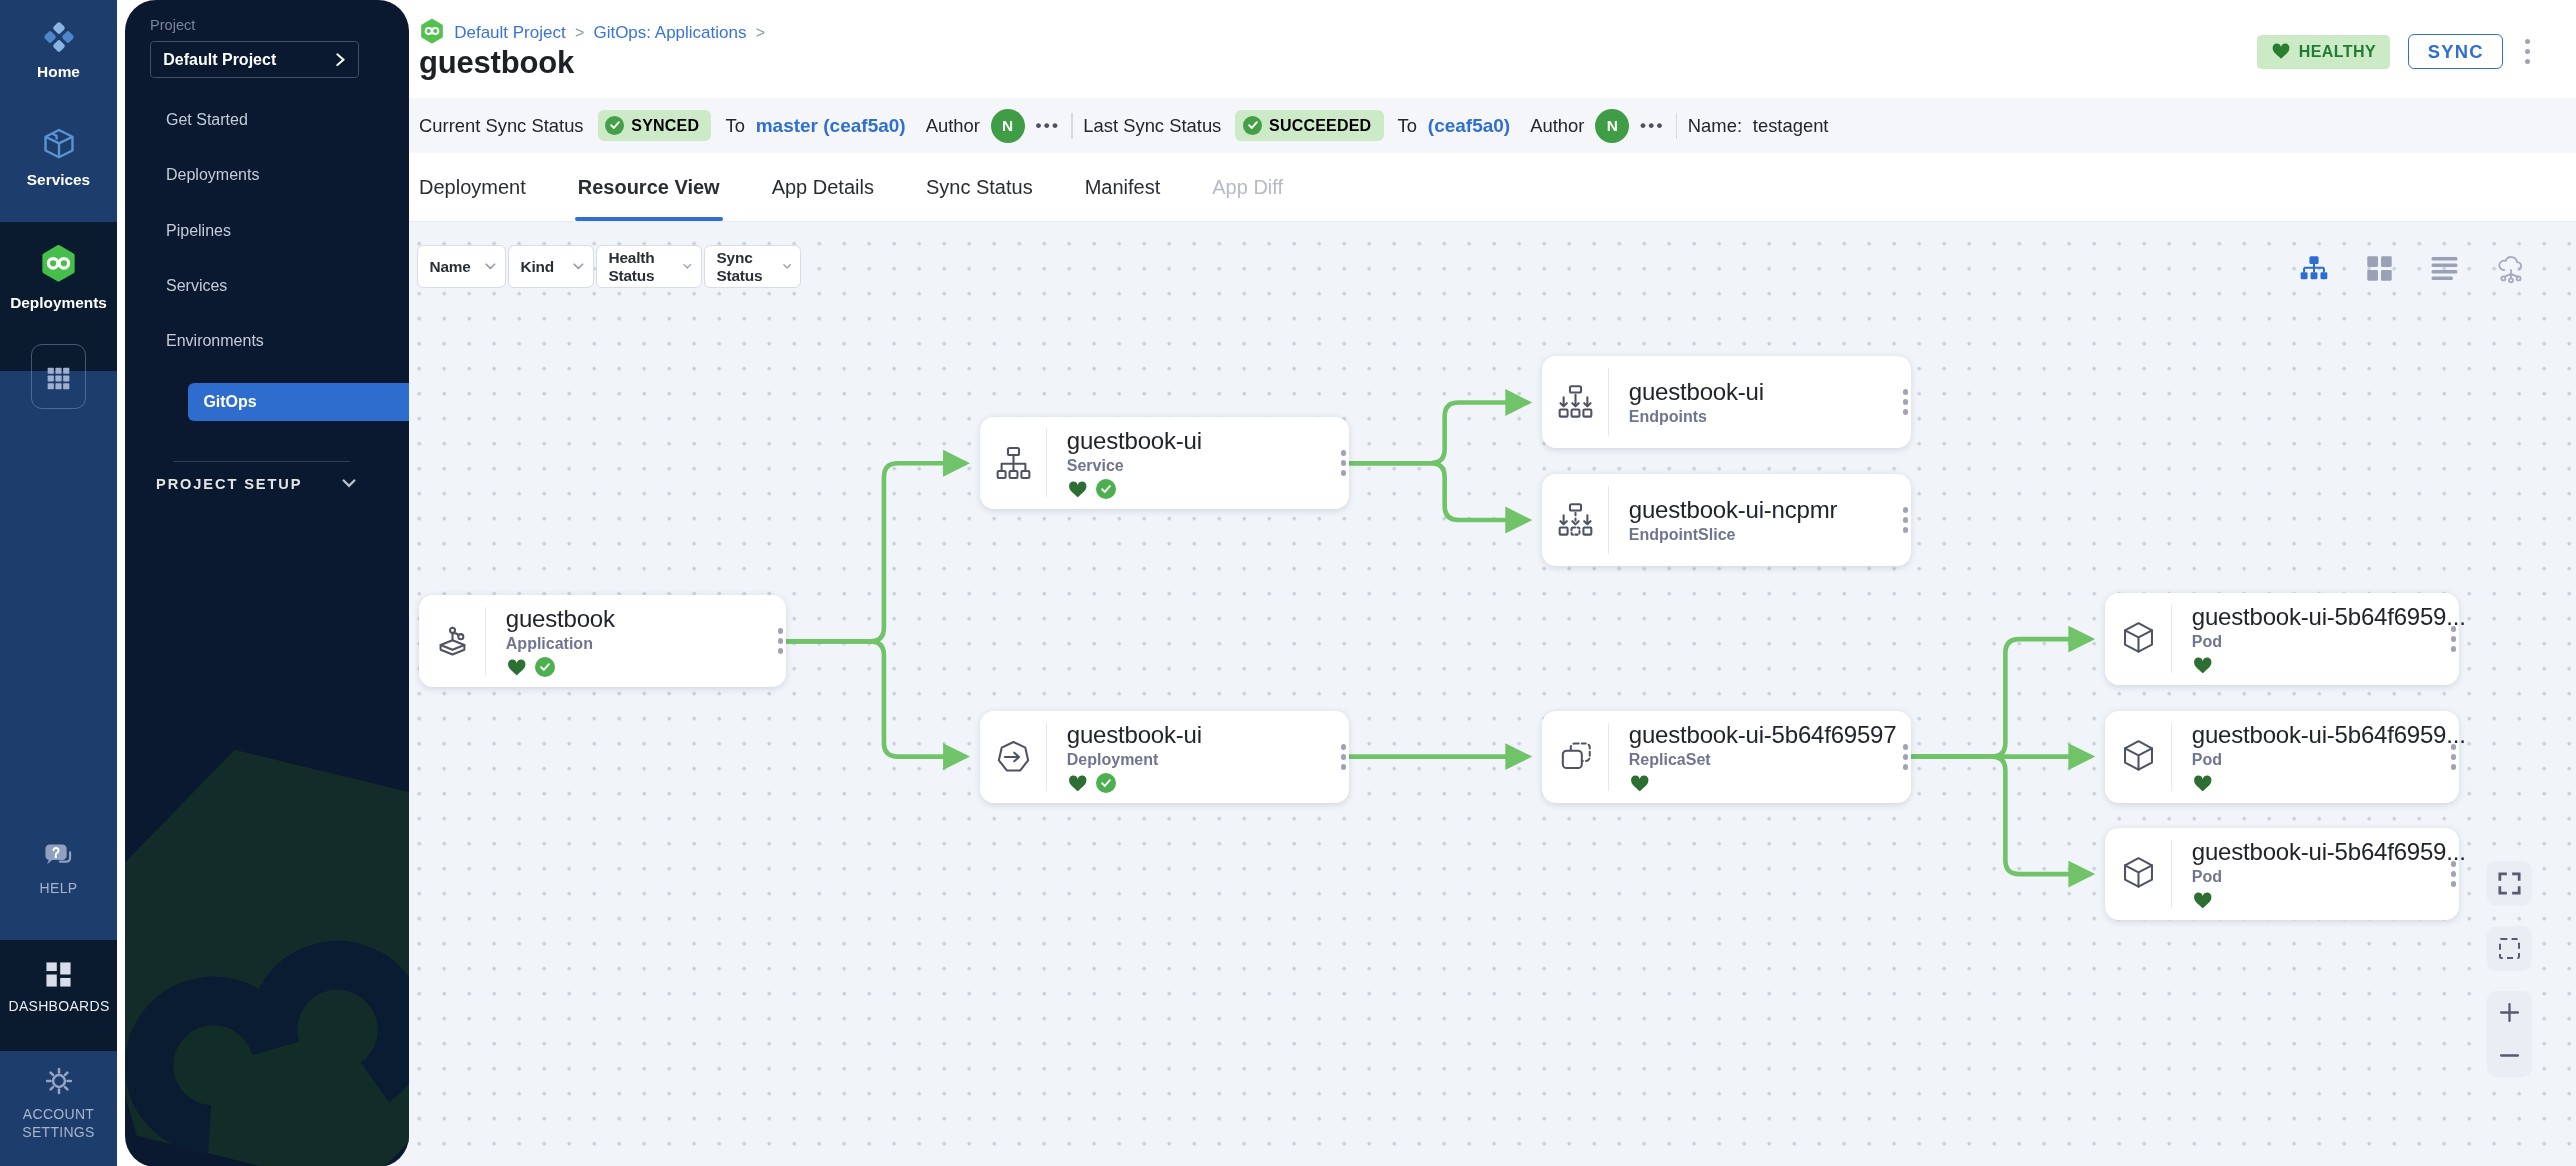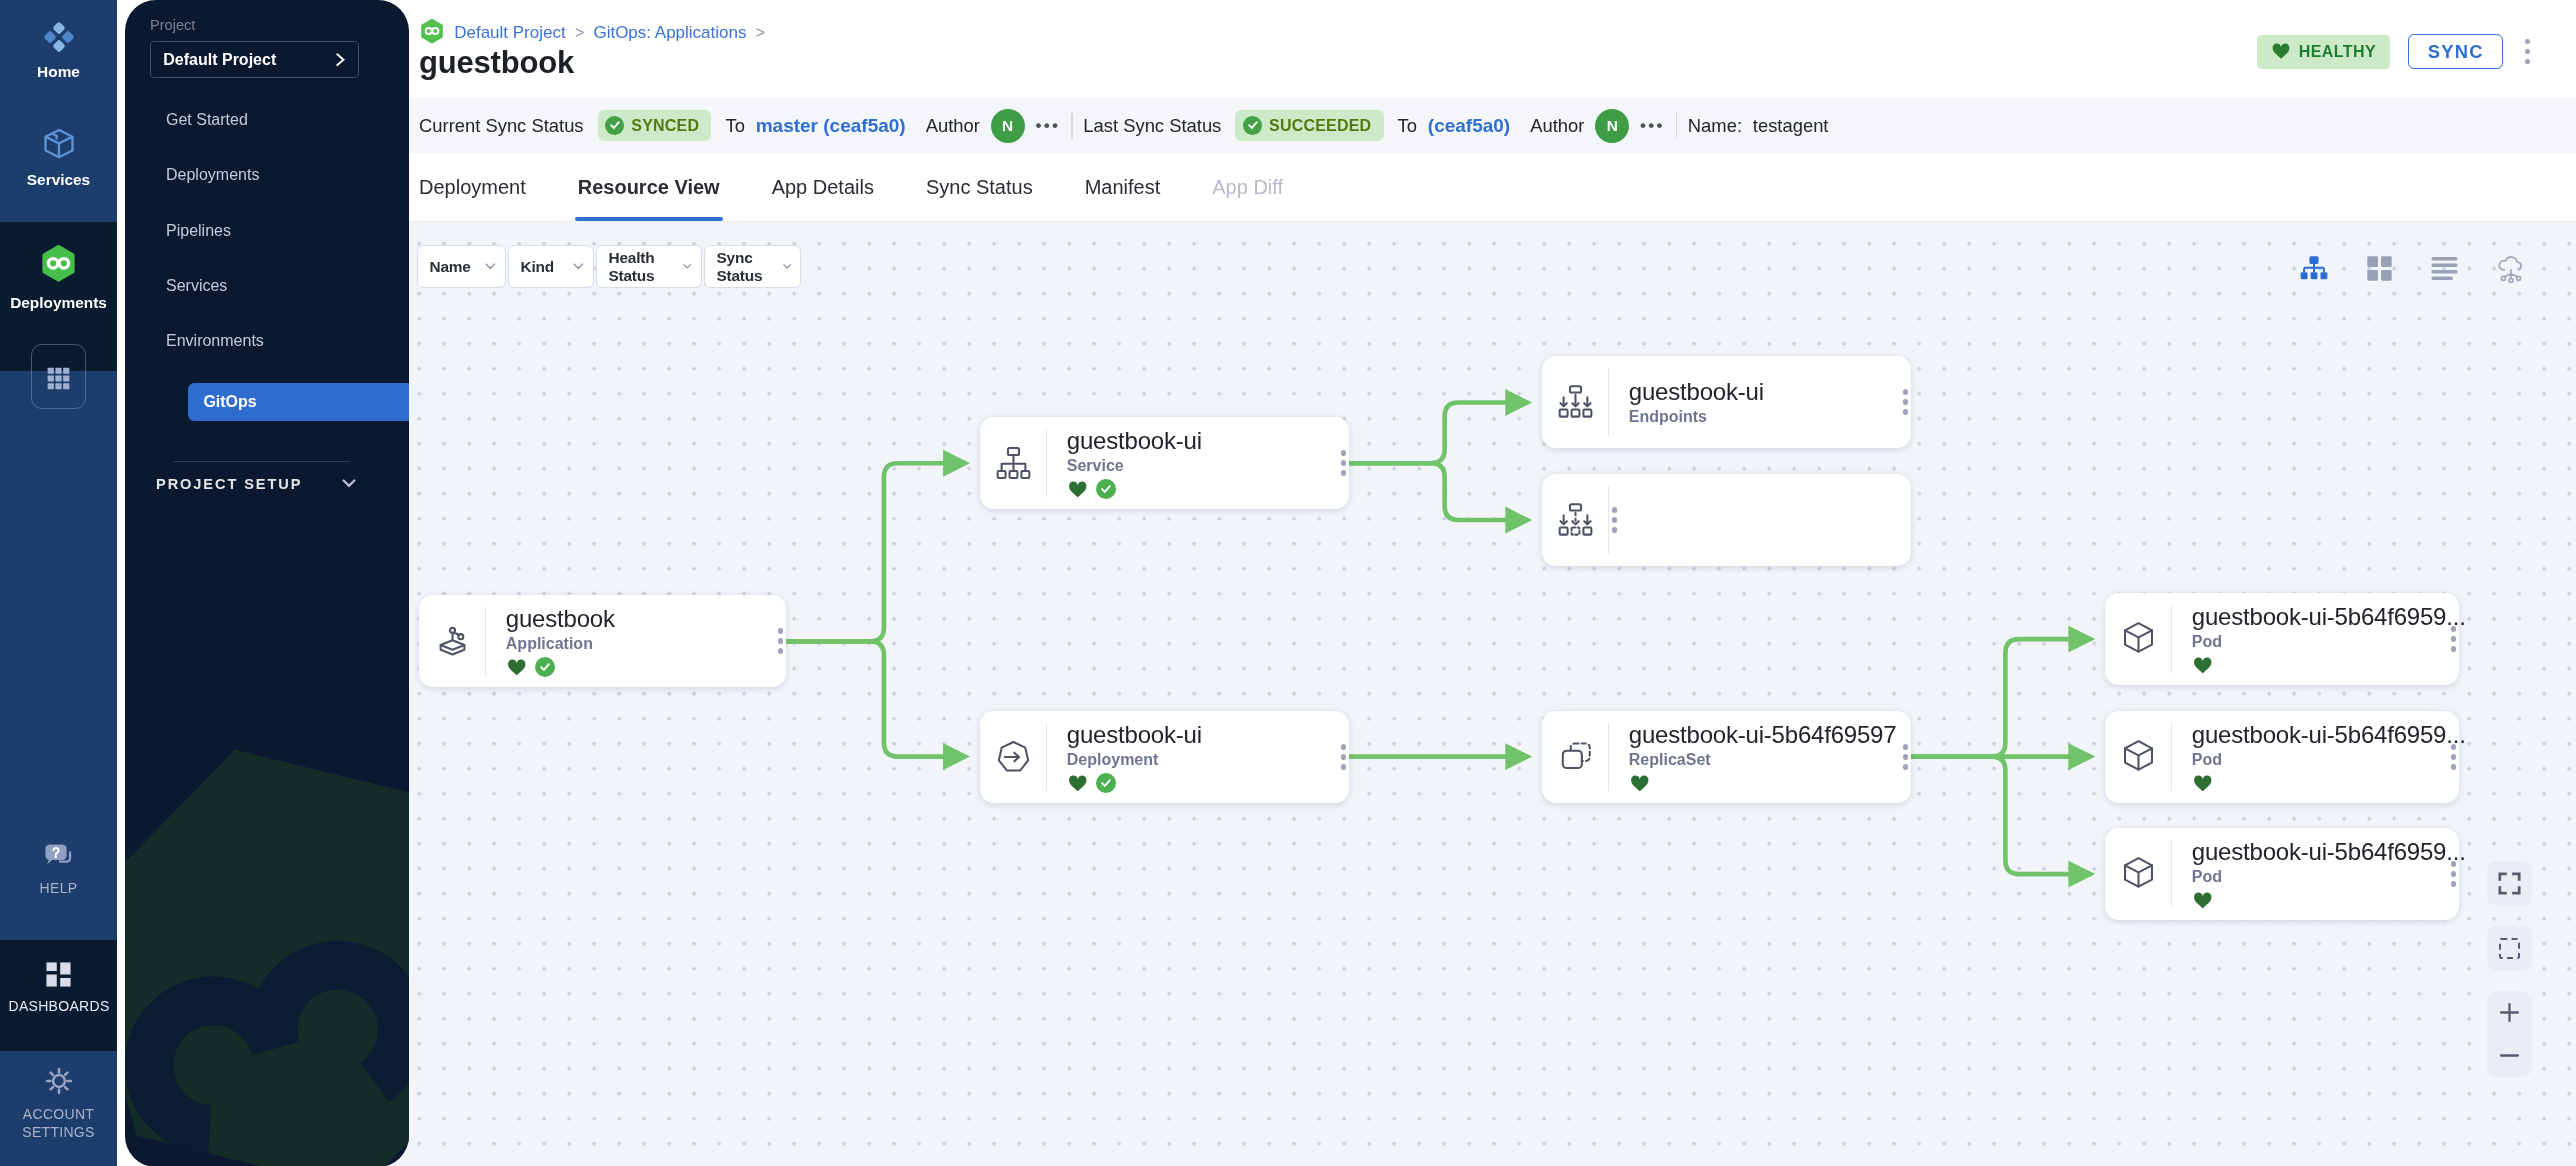--- a/index.html
+++ b/index.html
@@ -39,21 +39,21 @@
   .health-badge { height:34px; background:#cdeac6; border-radius:4.6px; display:flex; align-items:center; gap:7.7px; padding:0 14px; }
   .health-badge b { font-size:16px; color:#1f7d33; letter-spacing:0.4px; }
   .sync-btn { height:35px; padding:0 18.4px; background:#fff; border:1.5px solid #2f6fd0; border-radius:6.1px; color:#2f6fd0; font-size:18.4px; font-weight:700; letter-spacing:1.2px; display:flex; align-items:center; cursor:pointer; }
   .kebab { display:flex; flex-direction:column; gap:4.6px; cursor:pointer; padding:3.1px; }
   .kebab i { width:5.4px; height:5.4px; border-radius:50%; background:#a0a3b8; }
 
   
   .status-bar { position:absolute; left:0; top:98px; width:2202px; height:55px; background:#f5f6fa; display:flex; align-items:center; padding-left:45px; font-size:18.4px; color:#22252b; }
   .status-bar > * { flex:none; } .gap14{width:10.8px;} .gap18{width:14px;} .gap26{width:20px;}
   .green-badge { height:31px; background:#cdeac8; border-radius:6.1px; display:flex; align-items:center; gap:7px; padding:0 12.3px 0 7.7px; }
-  .green-badge b { font-size:16px; color:#4d7c0f; letter-spacing:0.2px; }
+  .green-badge b { font-size:16px; color:#000000; letter-spacing:0.2px; }
   .chk-circle { width:19px; height:19px; border-radius:50%; background:#43a047; display:flex; align-items:center; justify-content:center; }
   .status-link { color:#2f6fd0; font-weight:700; font-size:19px; cursor:pointer; }
   .avatar { width:34px; height:34px; border-radius:50%; background:#3f9e45; color:#fff; font-size:15.4px; font-weight:700; display:flex; align-items:center; justify-content:center; cursor:pointer; }
   .hdots { color:#4e525c; font-size:17px; font-weight:700; letter-spacing:2.3px; cursor:pointer; }
   .vsep { width:1.5px; height:26px; background:#d6d9e2; margin:0 10.8px; }
 
   
   .tabs { position:absolute; left:0; top:153px; width:2202px; height:69px; background:#fff; border-bottom:0.8px solid #e9ebf1; display:flex; align-items:center; padding-left:45px; gap:52px; }
   .tab { position:relative; height:100%; display:flex; align-items:center; font-size:20px; color:#2a2d33; cursor:pointer; }
   .tab.active { font-weight:700; }
@@ -487,20 +487,24 @@
             <path d="M13,18 V29 M9,25.5 L13,29.5 L17,25.5"></path>
             <path d="M28,15 V29" stroke-dasharray="3 4"></path>
               <path d="M24,25.5 L28,29.5 L32,25.5"></path>
             <path d="M43,18 V29 M39,25.5 L43,29.5 L47,25.5"></path>
             <rect x="8" y="33.5" width="10" height="9" rx="1.5"></rect>
               <rect x="23" y="33.5" width="10" height="9" rx="1.5" stroke-dasharray="3 3"></rect>
               <rect x="38" y="33.5" width="10" height="9" rx="1.5"></rect>
           </svg>
         </div>
         <div class="node-vdiv"></div>
+        <div class="node-body">
+          <span class="node-title">guestbook-ui-ncpmr</span>
+          <span class="node-kind">EndpointSlice</span>
+        </div>
         <div class="kebab">
             <i></i>
             <i></i>
             <i></i>
           </div>
       </div>
 
       <div class="node" style="left:606px; top:489px; width:369px;">
         <div class="node-iconzone">
           <svg width="45" height="38" viewBox="0 0 56 48" stroke="#4e5264" stroke-width="2.6" fill="none" stroke-linecap="round" stroke-linejoin="round">

